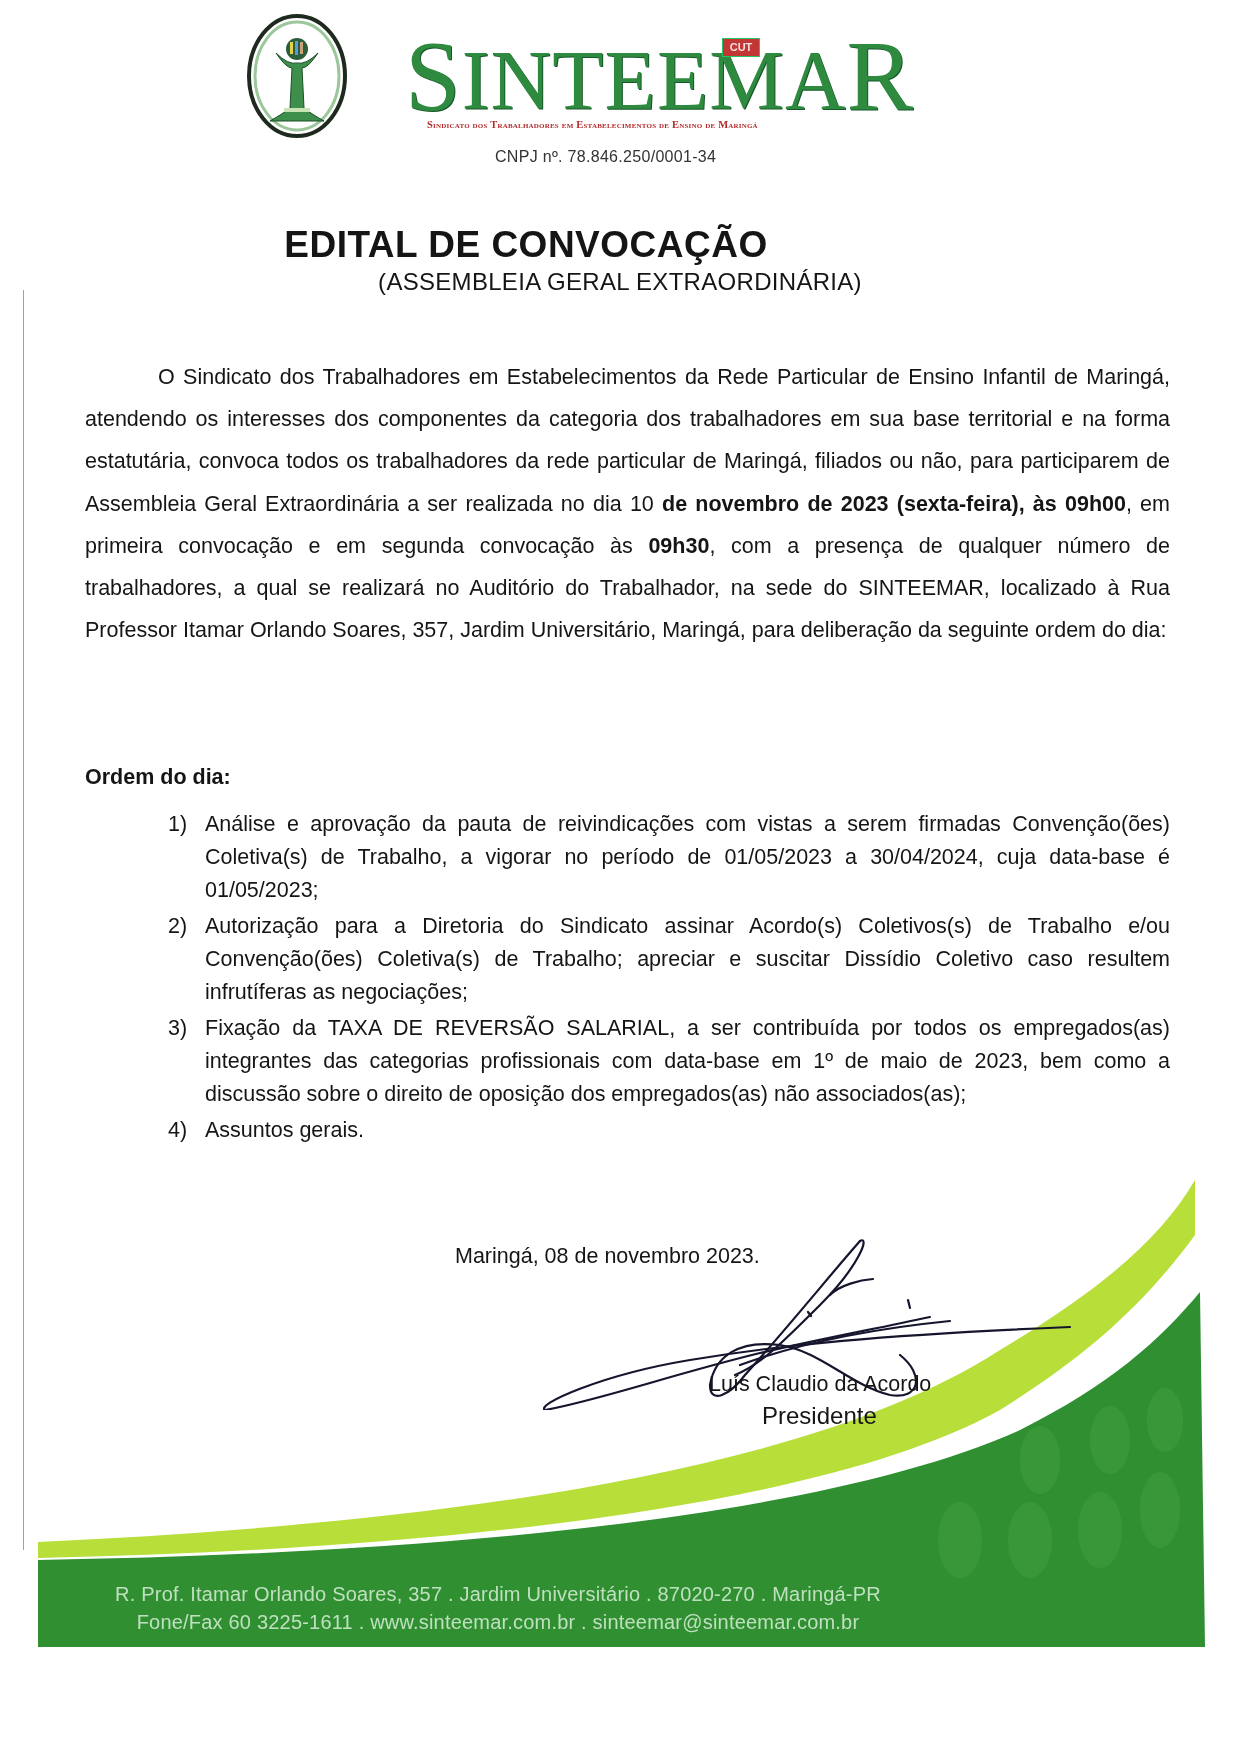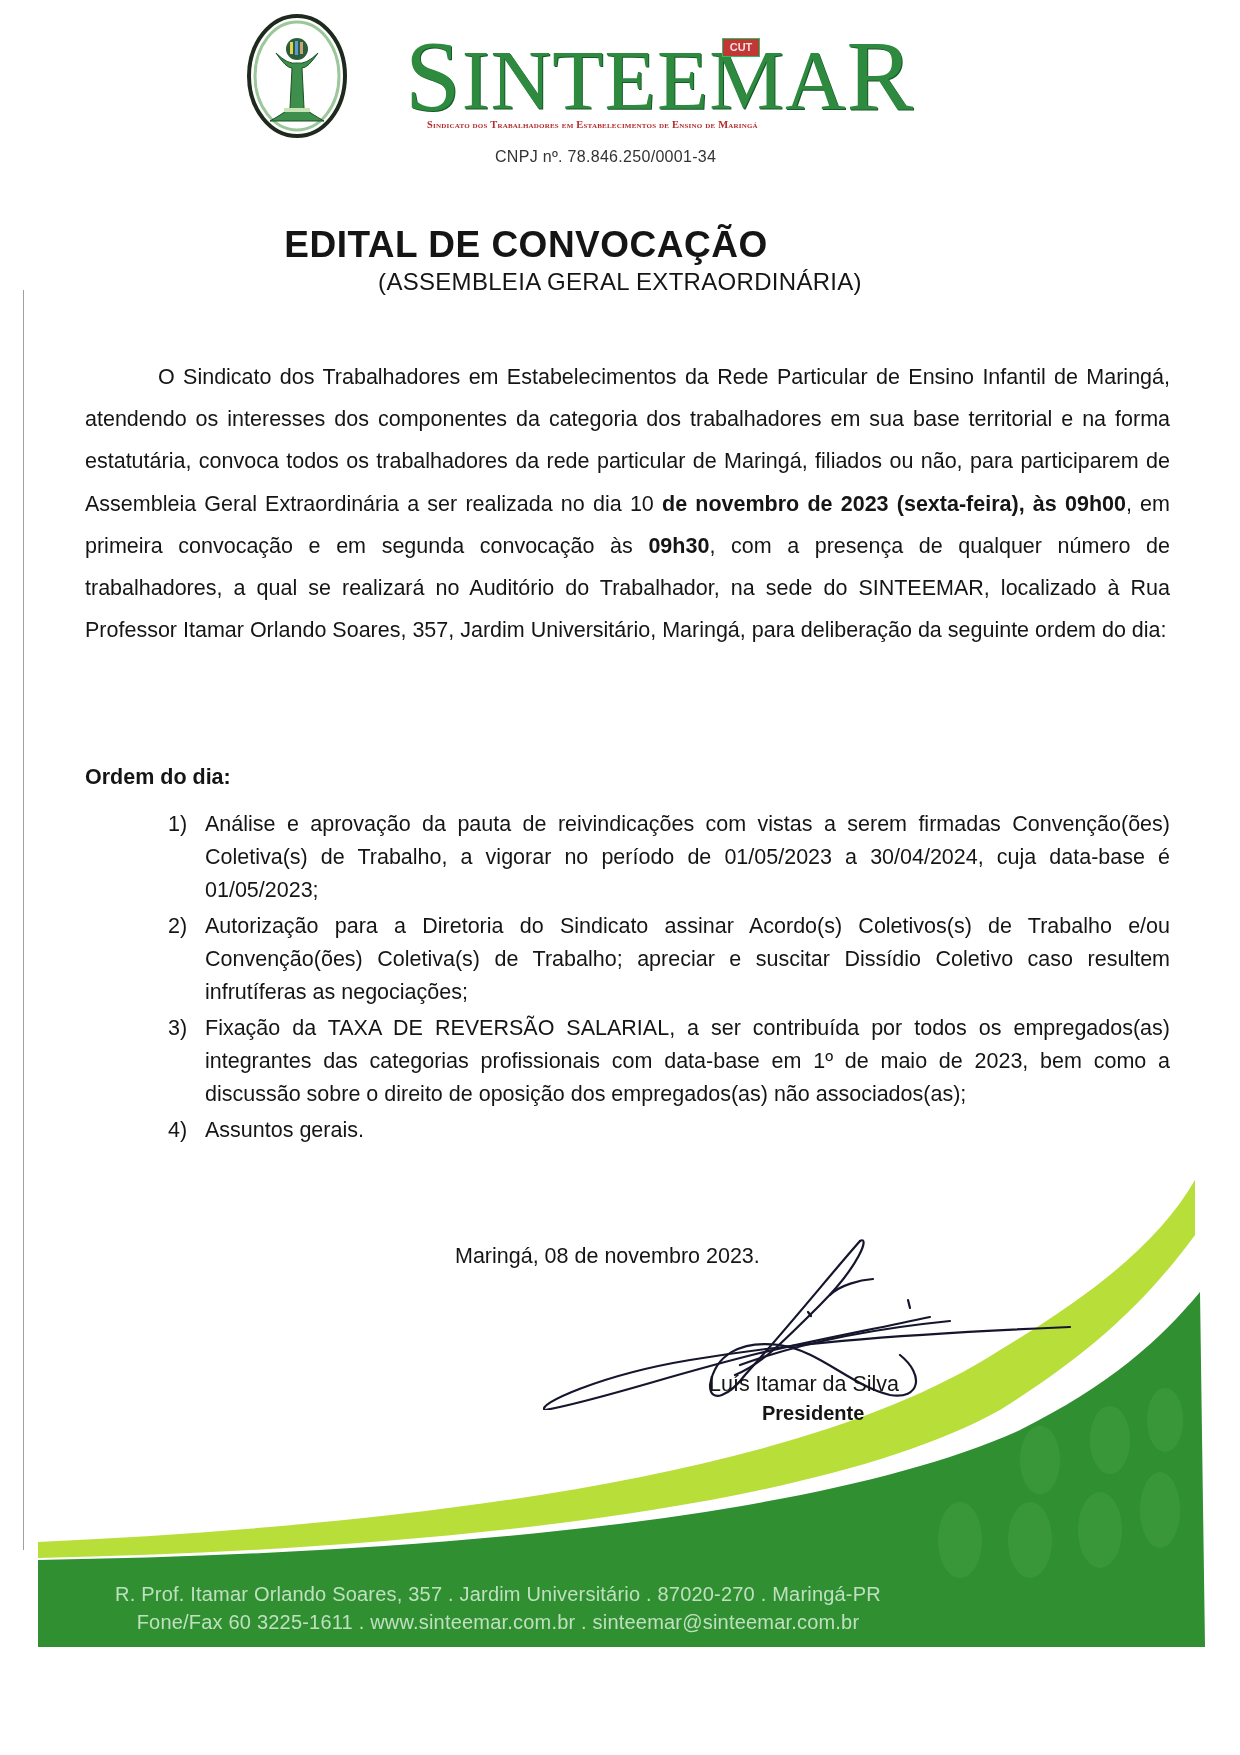--- a/index.html
+++ b/index.html
@@ -36,21 +36,21 @@
   
   .footer-art { left:0; top:1180px; width:1240px; height:480px; }
   .foot-text { left:0; width:996px; text-align:center; color:#cfe9cf; font-size:20px; letter-spacing:.2px; opacity:.9; }
   .foot-1 { top:1583px; }
   .foot-2 { top:1611px; }
 
   
   .date { left:455px; top:1244px; font-size:21.5px; }
   .signature { left:540px; top:1235px; width:560px; height:175px; }
   .sig-name { left:709px; top:1372px; font-size:21.5px; }
-  .sig-role { left:762px; top:1402px; font-size:20px; font-weight:bold; }
+  .sig-role { left:762px; top:1402px; font-size:24px; font-weight:normal; }
 
   .camscanner { left:595px; top:1788px; font-size:45px; color:#6d28d9; white-space:nowrap; letter-spacing:.3px; }
 </style>
 </head>
 <body>
 
 <div class="abs scan-edge"></div>
 
 <svg class="abs logo-circle" viewBox="0 0 102 126">
   <ellipse cx="51" cy="63" rx="48" ry="60" fill="#fff" stroke="#1e2a1e" stroke-width="4"></ellipse>
@@ -113,16 +113,16 @@
 <svg class="abs signature" viewBox="0 0 560 175" fill="none" stroke="#15152e" stroke-width="2.2" stroke-linecap="round">
   <path d="M320 6 C290 40 250 90 205 140 C190 160 170 170 170 150 C175 120 200 105 240 110 C280 116 310 150 350 160 C380 165 385 140 360 120"></path>
   <path d="M320 6 C330 0 320 30 280 70 C240 110 220 130 195 140"></path>
   <path d="M290 60 C300 50 320 45 333 44"></path>
   <path d="M5 175 C60 165 130 140 220 118 C290 102 330 95 390 82"></path>
   <path d="M5 175 C-5 170 60 140 150 125 C240 110 340 100 530 92"></path>
   <path d="M200 130 C260 108 330 94 410 86"></path>
   <path d="M268 77 l3 4"></path>
   <path d="M368 65 l2 8"></path>
 </svg>
-<div class="abs sig-name">Luís Itamar da Silva</div>
+<div class="abs sig-name">Luís Claudio da Acordo</div>
 <div class="abs sig-role">Presidente</div>
 
 <div class="abs camscanner">Scanned with CamScanner</div>
 
 </body></html>

